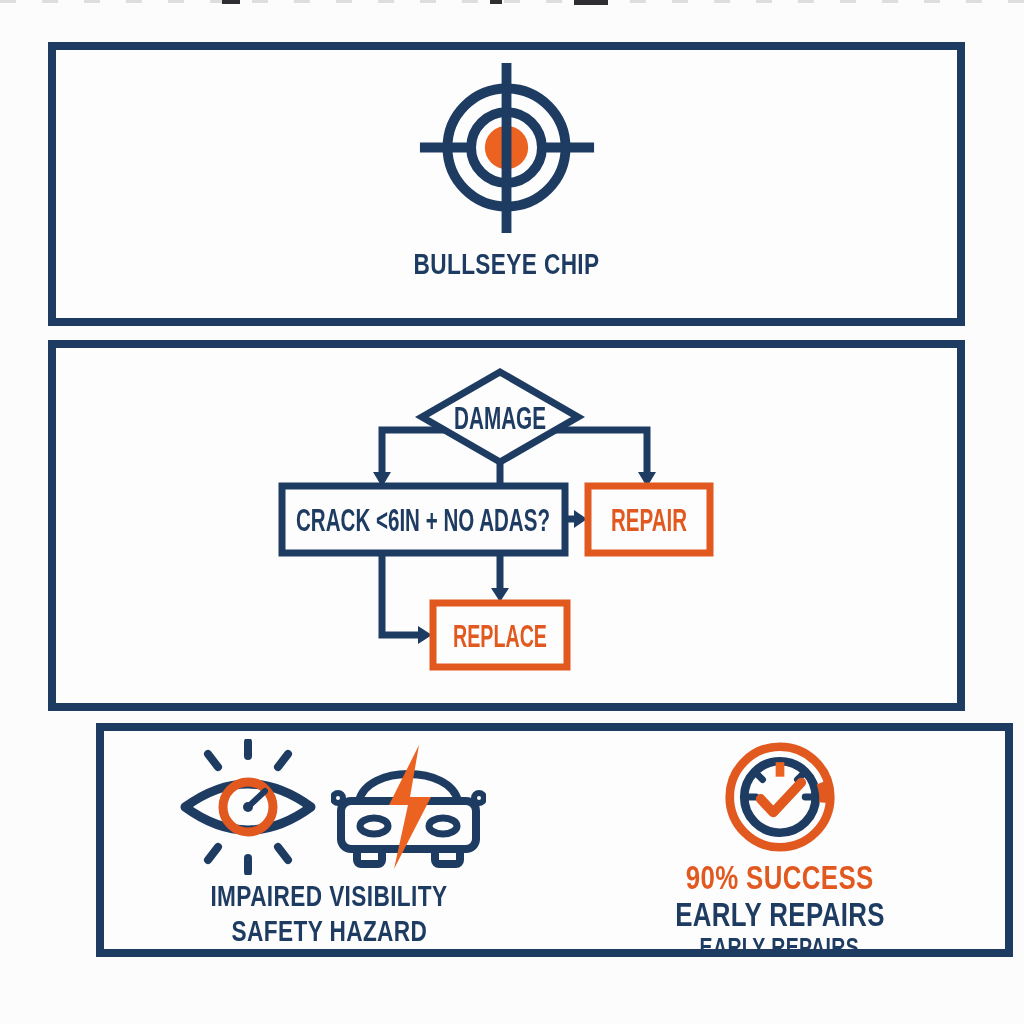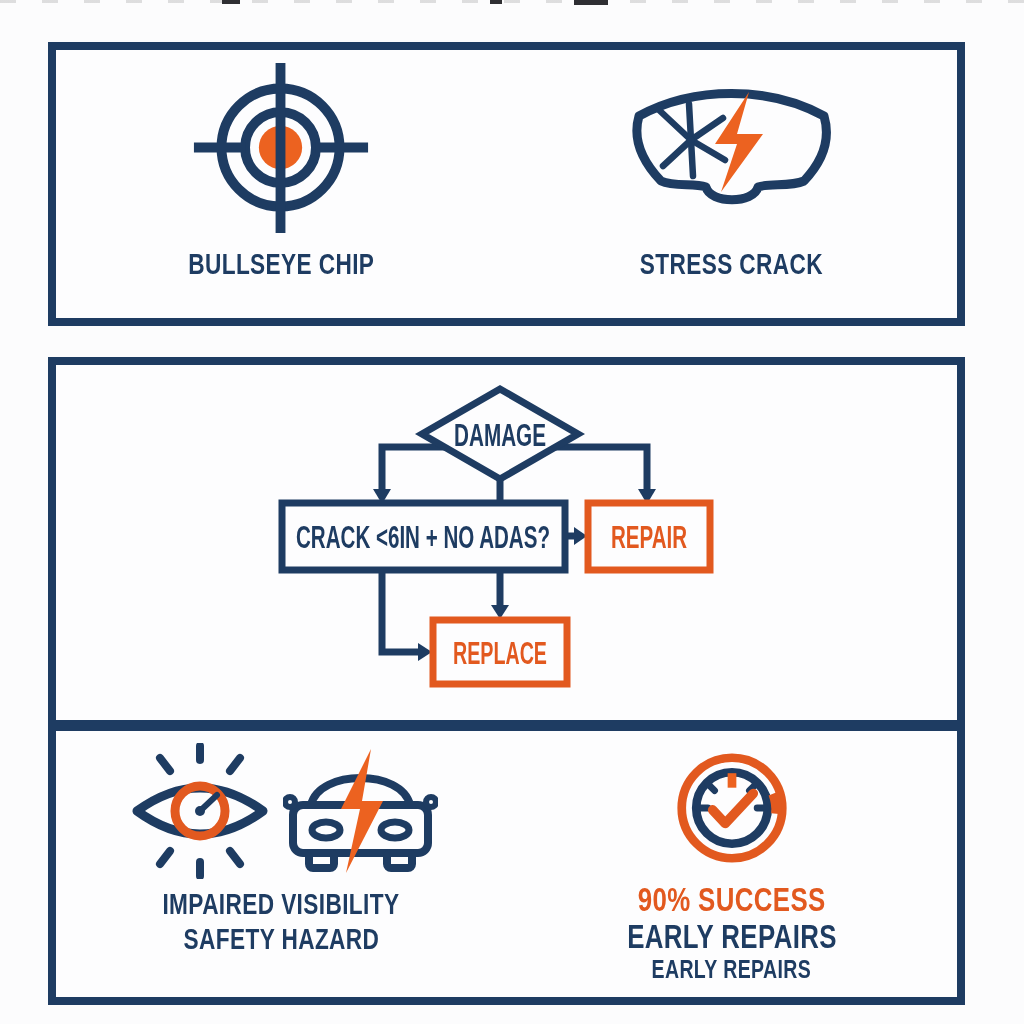--- a/index.html
+++ b/index.html
@@ -6,24 +6,24 @@
   body{
     width:1024px;height:1024px;position:relative;overflow:hidden;
     background:#fcfcfd;
     font-family:"Liberation Sans", sans-serif;
   }
   .panel{
     position:absolute;left:48px;width:917px;
     border:8px solid #1e3c62;background:#fdfdfe;box-sizing:border-box;
   }
   #panel-damage-types{top:42px;height:284px;display:flex;}
-  #panel-flowchart{top:357px;height:371px;}
-  #panel-outcomes{top:723px;height:282px;display:flex;}
+  #panel-flowchart{top:340px;height:371px;}
+  #panel-outcomes{top:723px;height:234px;display:flex;margin-left:48px;}
 
-  .dmg-col{flex:1;display:flex;flex-direction:column;align-items:center;}
+  .dmg-col{flex:1;display:flex;flex-direction:column;}
   .icon-box{height:196px;display:flex;align-items:center;justify-content:center;}
   .cond{
     display:inline-block;white-space:nowrap;font-weight:700;color:#1e3c62;
     transform:scaleX(0.78);transform-origin:center;letter-spacing:0.5px;
   }
   .dmg-label{font-size:29px;margin-top:2px;text-align:center;}
 
   #flow-svg{position:absolute;inset:0;width:100%;height:100%;}
   .flow-line{stroke:#1e3c62;stroke-width:7;fill:none;}
   .flow-arrow{fill:#1e3c62;stroke:none;}
@@ -66,39 +66,20 @@
         <circle cx="92" cy="92" r="36" class="navy-stroke" stroke-width="10"></circle>
         <circle cx="92" cy="92" r="22" class="orange-fill"></circle>
         <line x1="92" y1="6" x2="92" y2="179" class="navy-stroke" stroke-width="10"></line>
         <line x1="4" y1="92" x2="56" y2="92" class="navy-stroke" stroke-width="10"></line>
         <line x1="128" y1="92" x2="181" y2="92" class="navy-stroke" stroke-width="10"></line>
       </svg>
     </div>
     <div class="cond dmg-label">BULLSEYE CHIP</div>
   </div>
 
-  <div class="dmg-col">
-    <div class="icon-box">
-      <svg width="226" height="140" viewBox="0 0 226 140">
-        <path d="M20,38 C75,8 150,8 205,38 C212,62 203,84 185,103
-                 C171,109 151,105 139,109 C135,126 91,126 87,109
-                 C75,105 55,109 42,103 C24,84 13,62 20,38 Z" class="navy-stroke" stroke-width="9" stroke-linejoin="round"></path>
-        <g class="navy-stroke" stroke-width="6.5" stroke-linecap="round">
-          <line x1="72" y1="62" x2="40" y2="32"></line>
-          <line x1="72" y1="62" x2="70" y2="26"></line>
-          <line x1="72" y1="62" x2="104" y2="40"></line>
-          <line x1="72" y1="62" x2="106" y2="82"></line>
-          <line x1="72" y1="62" x2="74" y2="98"></line>
-          <line x1="72" y1="62" x2="44" y2="88"></line>
-        </g>
-        <polygon points="130,14 96,66 118,66 102,114 144,56 118,56" class="orange-fill"></polygon>
-      </svg>
-    </div>
-    <div class="cond dmg-label">STRESS CRACK</div>
-  </div>
 
 </section>
 
 <section class="panel" id="panel-flowchart">
   <svg id="flow-svg" viewBox="0 0 901 355">
 
     <polyline points="389,82 326,82 326,125" class="flow-line"></polyline>
     <polygon points="317,124 335,124 326,139" class="flow-arrow"></polygon>
     <polyline points="499,82 591,82 591,125" class="flow-line"></polyline>
     <polygon points="582,124 600,124 591,139" class="flow-arrow"></polygon>

